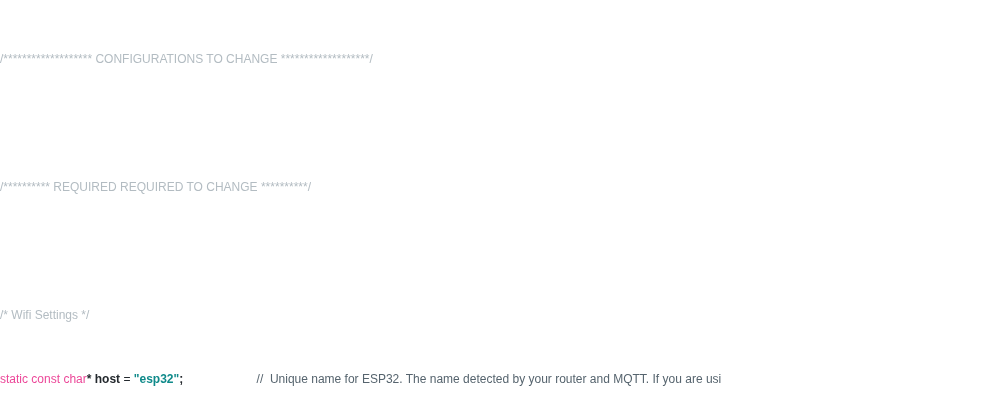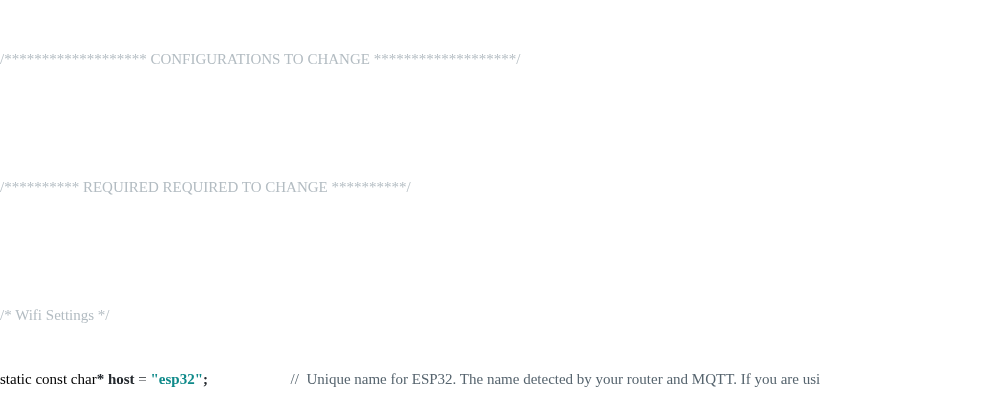--- a/index.html
+++ b/index.html
@@ -6,40 +6,40 @@
     margin: 0;
     padding: 0;
     background: #ffffff;
   }
   #editor {
     position: relative;
     width: 1007px;
     height: 413px;
     overflow: hidden;
     background: #ffffff;
-    font-family: Liberation Serif, serif;
-    font-size: 15px;
+    font-family: Liberation Sans, sans-serif;
+    font-size: 12px;
     line-height: 16px;
     letter-spacing: 0px;
     white-space: pre;
     color: #24292e;
   }
   #code {
     position: absolute;
     left: 0px;
     top: 3px;
     white-space: pre;
   }
   .ln {
     height: 16px;
     white-space: pre;
     position: relative;
   }
   
-  .kw   { color: #000000; }  
+  .kw   { color: #ec4899; }  
   .ident{ color: #24292e; font-weight: bold; }  
   .str  { color: #0f8a8a; font-weight: bold; }
   .op   { color: #24292e; }
   .blkc { color: #b3bcc2; }          
   .lnc  { color: #56646e; }
   .punc { color: #24292e; font-weight: bold; }
 </style>
 </head>
 <body>
 

